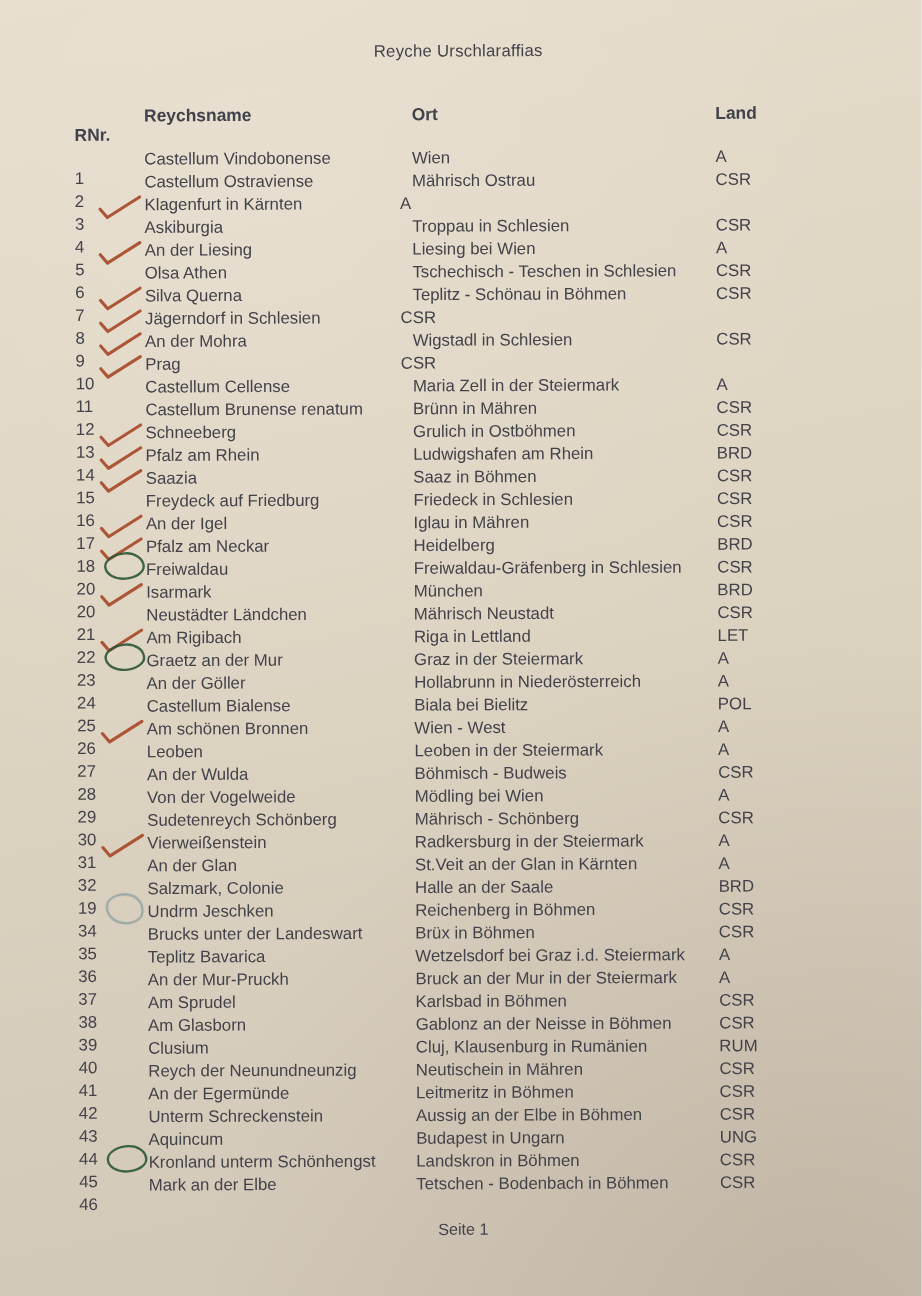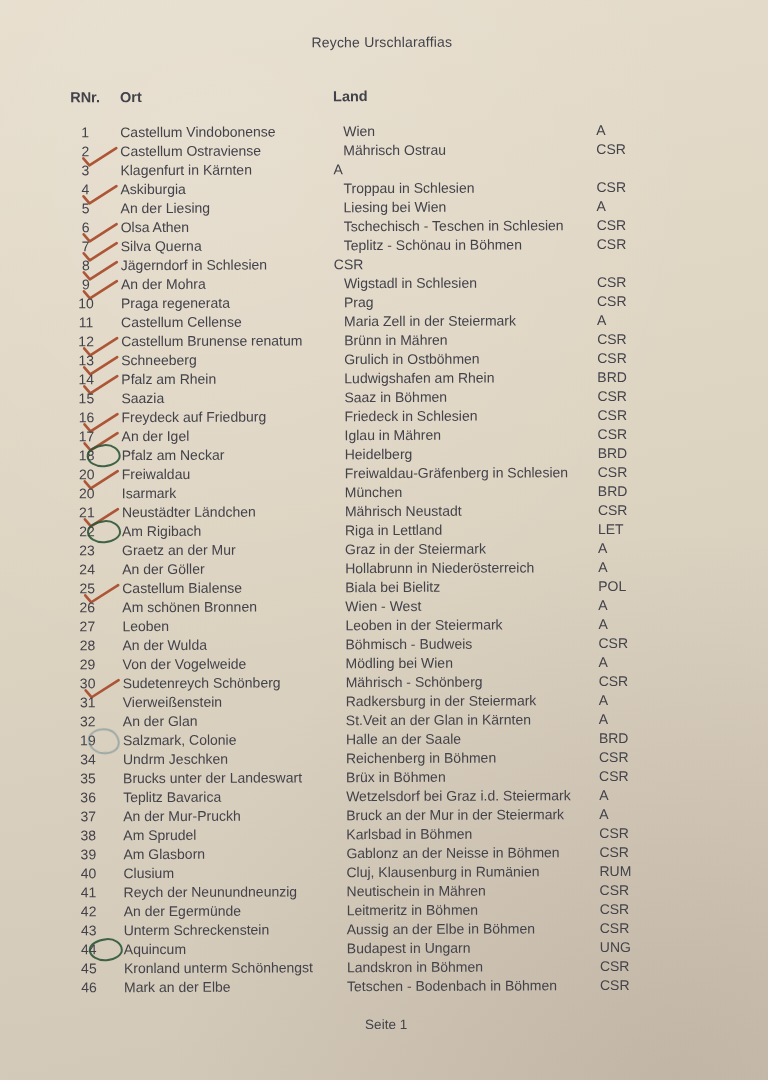--- a/index.html
+++ b/index.html
@@ -21,41 +21,42 @@
   .title{position:absolute;top:34px;left:0;width:100%;text-align:center;
          font-size:14px;letter-spacing:.2px;}
   .footer{position:absolute;top:1017px;left:0;width:100%;text-align:center;font-size:13.5px;}
 
   .hdr,.row{display:grid;grid-template-columns:48px 223px 263px 62px;
             white-space:nowrap;font-size:14px;line-height:19px;}
   .hdr{position:absolute;top:87px;left:64px;font-weight:bold;font-size:14.5px;}
   .tbody{position:absolute;top:122px;left:64px;}
   .row{height:19px;}
 
-  .c-rnr{position:relative;text-align:center;padding-right:2px;}
+  .c-rnr{position:relative;text-align:left;padding-right:2px;margin-top:16px;}
   .c-name,.c-ort{padding-left:10px;overflow:visible;}
   .c-land{text-align:left;}
 
   
   .mk{position:absolute;pointer-events:none;}
   .mk-red{right:-9px;top:1px;width:40px;height:26px;overflow:visible;opacity:.92;}
   .mk-red path{fill:none;stroke:var(--red);stroke-width:2.6;stroke-linecap:round;stroke-linejoin:round;}
   .mk-circle{border-radius:54% 46% 50% 50% / 48% 55% 45% 52%;}
   .mk-green{right:-9px;top:-2px;width:34px;height:23px;border:2.2px solid var(--green);transform:rotate(-4deg);opacity:.9;}
   .mk-blue{right:-7px;top:-3px;width:32px;height:26px;border:2.6px solid var(--blue);transform:rotate(8deg);opacity:.45;filter:blur(.4px);}
 </style>
 </head>
 <body>
 
 <div class="sheet">
 
   <div class="title">Reyche Urschlaraffias</div>
 
   <div class="hdr">
     <div class="c-rnr">RNr.</div>
+    <div class="c-name">Reychsname</div>
     <div class="c-ort">Ort</div>
     <div class="c-land">Land</div>
   </div>
 
   <div class="tbody">
       <div class="row">
     <div class="cell c-rnr"><span class="num">1</span></div>
     <div class="cell c-name">Castellum Vindobonense</div>
     <div class="cell c-ort">Wien</div>
     <div class="cell c-land">A</div>
@@ -113,21 +114,20 @@
       <div class="row">
     <div class="cell c-rnr"><span class="num">9</span><svg class="mk mk-red" viewBox="0 0 40 26">
             <path d="M4,15 L10,22 L37,5"></path>
           </svg></div>
     <div class="cell c-name">An der Mohra</div>
     <div class="cell c-ort">Wigstadl in Schlesien</div>
     <div class="cell c-land">CSR</div>
   </div>
       <div class="row">
     <div class="cell c-rnr"><span class="num">10</span></div>
-    <div class="cell c-name">Praga regenerata</div>
     <div class="cell c-ort">Prag</div>
     <div class="cell c-land">CSR</div>
   </div>
       <div class="row">
     <div class="cell c-rnr"><span class="num">11</span></div>
     <div class="cell c-name">Castellum Cellense</div>
     <div class="cell c-ort">Maria Zell in der Steiermark</div>
     <div class="cell c-land">A</div>
   </div>
       <div class="row">

